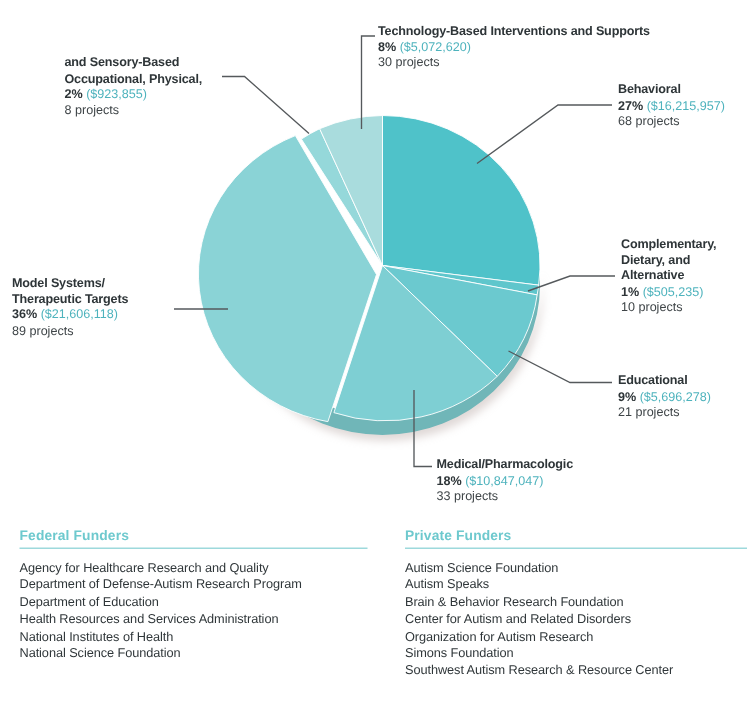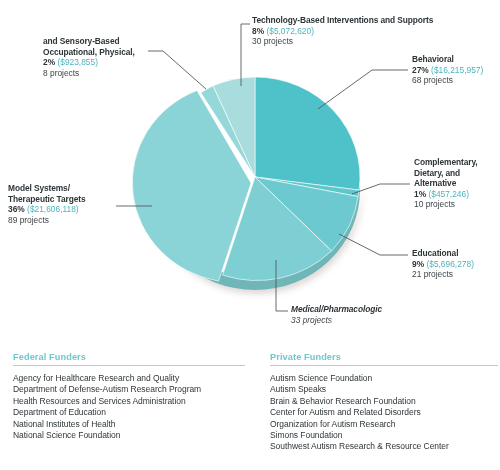--- a/index.html
+++ b/index.html
@@ -177,47 +177,48 @@
     <div class="callout right" id="c-behavioral" style="left:412px; top:42px; width:88px;">
       <div class="cat">Behavioral</div>
       <div class="stat"><span class="pct">27%</span> <span class="amt">($16,215,957)</span></div>
       <div class="proj">68 projects</div>
     </div>
 
     <div class="callout right" id="c-complementary" style="left:414px; top:145px; width:86px;">
       <div class="cat">Complementary,</div>
       <div class="cat">Dietary, and</div>
       <div class="cat">Alternative</div>
-      <div class="stat"><span class="pct">1%</span> <span class="amt">($457,246)</span></div>
+      <div class="stat"><span class="pct">1%</span> <span class="amt">($505,235)</span></div>
       <div class="proj">10 projects</div>
     </div>
 
     <div class="callout right" id="c-educational" style="left:412px; top:236px; width:86px;">
       <div class="cat">Educational</div>
       <div class="stat"><span class="pct">9%</span> <span class="amt">($5,696,278)</span></div>
       <div class="proj">21 projects</div>
     </div>
 
-    <div class="callout" id="c-medical" style="left:291px; top:292px; width:120px;font-style:italic;">
+    <div class="callout" id="c-medical" style="left:291px; top:292px; width:120px;">
       <div class="cat">Medical/Pharmacologic</div>
+      <div class="stat"><span class="pct">18%</span> <span class="amt">($10,847,047)</span></div>
       <div class="proj">33 projects</div>
     </div>
 
   </div>
 
   <div id="funders">
 
     <div class="funder-col" id="federal-col">
       <div class="funder-title">Federal Funders</div>
       <div class="funder-rule"></div>
       <ul class="funder-list">
         <li>Agency for Healthcare Research and Quality</li>
         <li>Department of Defense-Autism Research Program</li>
+        <li>Department of Education</li>
         <li>Health Resources and Services Administration</li>
-        <li>Department of Education</li>
         <li>National Institutes of Health</li>
         <li>National Science Foundation</li>
       </ul>
     </div>
 
     <div class="funder-col" id="private-col">
       <div class="funder-title">Private Funders</div>
       <div class="funder-rule"></div>
       <ul class="funder-list">
         <li>Autism Science Foundation</li>

